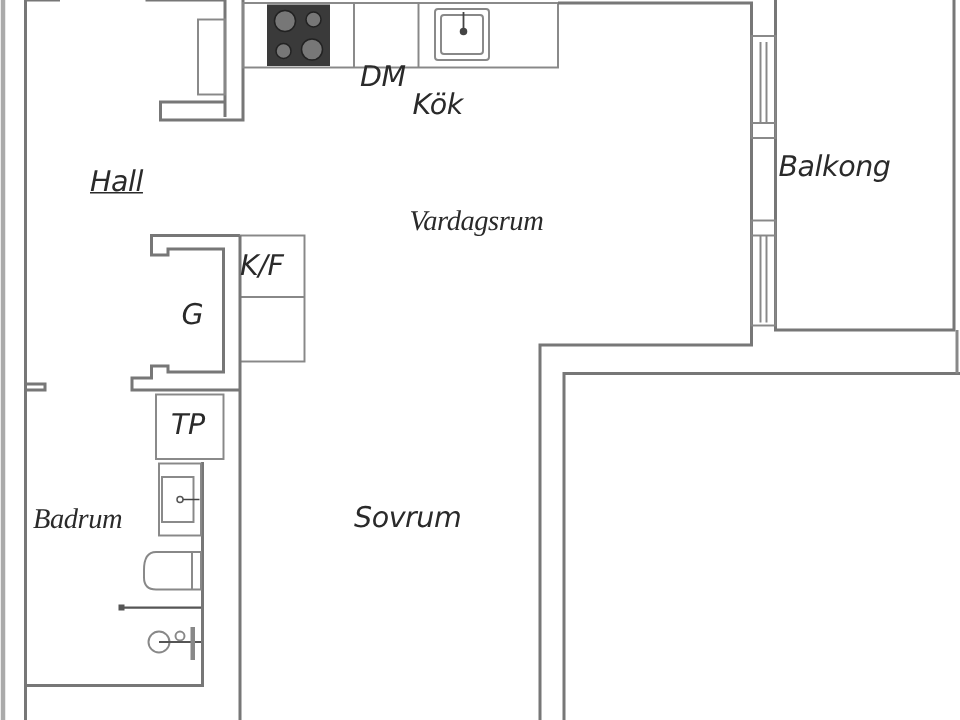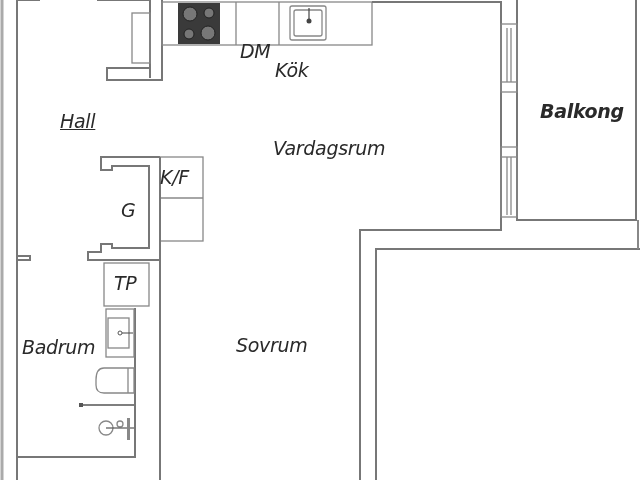--- a/index.html
+++ b/index.html
@@ -77,20 +77,20 @@
   <rect x="79" y="403" width="4" height="4" fill="#555"></rect>
 
   <circle class="thin" cx="106" cy="428" r="7"></circle>
   <circle class="thin" cx="120" cy="424" r="3"></circle>
   <line x1="106" y1="428" x2="134" y2="428" stroke="#555" stroke-width="1.2"></line>
   <rect x="127" y="418" width="3" height="22" fill="#888"></rect>
 </svg>
 
 <div class="label" style="left:231px;top:59px;margin-left:44px;">Kök</div>
 <div class="label" style="left:60px;top:110px;text-decoration:underline;">Hall</div>
-<div class="label" style="left:273px;top:137px;">Vardagsrum</div>
-<div class="label" style="left:540px;top:100px;font-weight:bold;">Balkong</div>
+<div class="label" style="left:273px;top:137px;font-family:Liberation Serif, serif;">Vardagsrum</div>
+<div class="label" style="left:519px;top:100px;">Balkong</div>
 <div class="label" style="left:240px;top:24px;margin-top:16px;">DM</div>
 <div class="label" style="left:160px;top:166px;text-align:right;">K/F</div>
 <div class="label" style="left:121px;top:199px;">G</div>
 <div class="label" style="left:114px;top:272px;">TP</div>
-<div class="label" style="left:22px;top:336px;">Badrum</div>
+<div class="label" style="left:22px;top:336px;font-family:Liberation Serif, serif;">Badrum</div>
 <div class="label" style="left:236px;top:334px;">Sovrum</div>
 
 </body></html>

